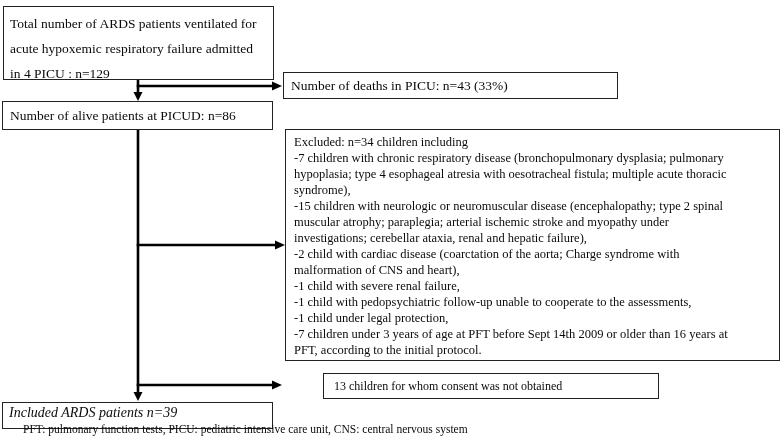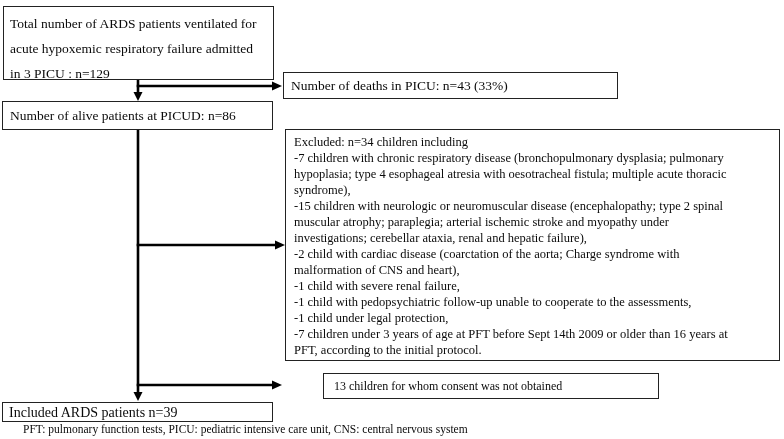--- a/index.html
+++ b/index.html
@@ -40,23 +40,23 @@
     padding: 4px 4px 0 8px;
     font-size: 12.5px; line-height: 16px;
     white-space: pre-line;
   }
   #box-consent {
     left: 283px; top: 373px; width: 336px; height: 26px;
     padding: 2px 2px 0 10px;
     font-size: 12px; line-height: 20px; margin-left: 40px;
   }
   #box-included {
-    left: 2px; top: 402px; width: 271px; height: 20px;
+    left: 2px; top: 402px; width: 271px; height: 27px;
     padding: 0 2px 0 6px;
-    font-size: 14px; line-height: 19px;
+    font-size: 14px; line-height: 19px; font-style: italic;
   }
   #footnote {
     position: absolute;
     left: 5px; top: 423px;
     font-size: 11.5px;
     color: #0a0a0a;
     white-space: pre;
     margin-left: 18px;
   }
   #arrow-layer {
@@ -91,21 +91,21 @@
       <polygon points="285,245 275,240.5 275,249.5"></polygon>
     </g>
     <g>
       <line x1="136.7" y1="385" x2="273" y2="385"></line>
       <polygon points="282,385 272,380.5 272,389.5"></polygon>
     </g>
   </svg>
 
   <div class="box" id="box-total">Total number of ARDS patients ventilated for
 acute hypoxemic respiratory failure admitted
-in 3 PICU : n=129</div>
+in 4 PICU : n=129</div>
 
   <div class="box" id="box-deaths">Number of deaths in PICU: n=43 (33%)</div>
 
   <div class="box" id="box-alive">Number of alive patients at PICUD: n=86</div>
 
   <div class="box" id="box-excluded">Excluded: n=34 children including
 -7 children with chronic respiratory disease (bronchopulmonary dysplasia; pulmonary
 hypoplasia; type 4 esophageal atresia with oesotracheal fistula; multiple acute thoracic
 syndrome),
 -15 children with neurologic or neuromuscular disease (encephalopathy; type 2 spinal

